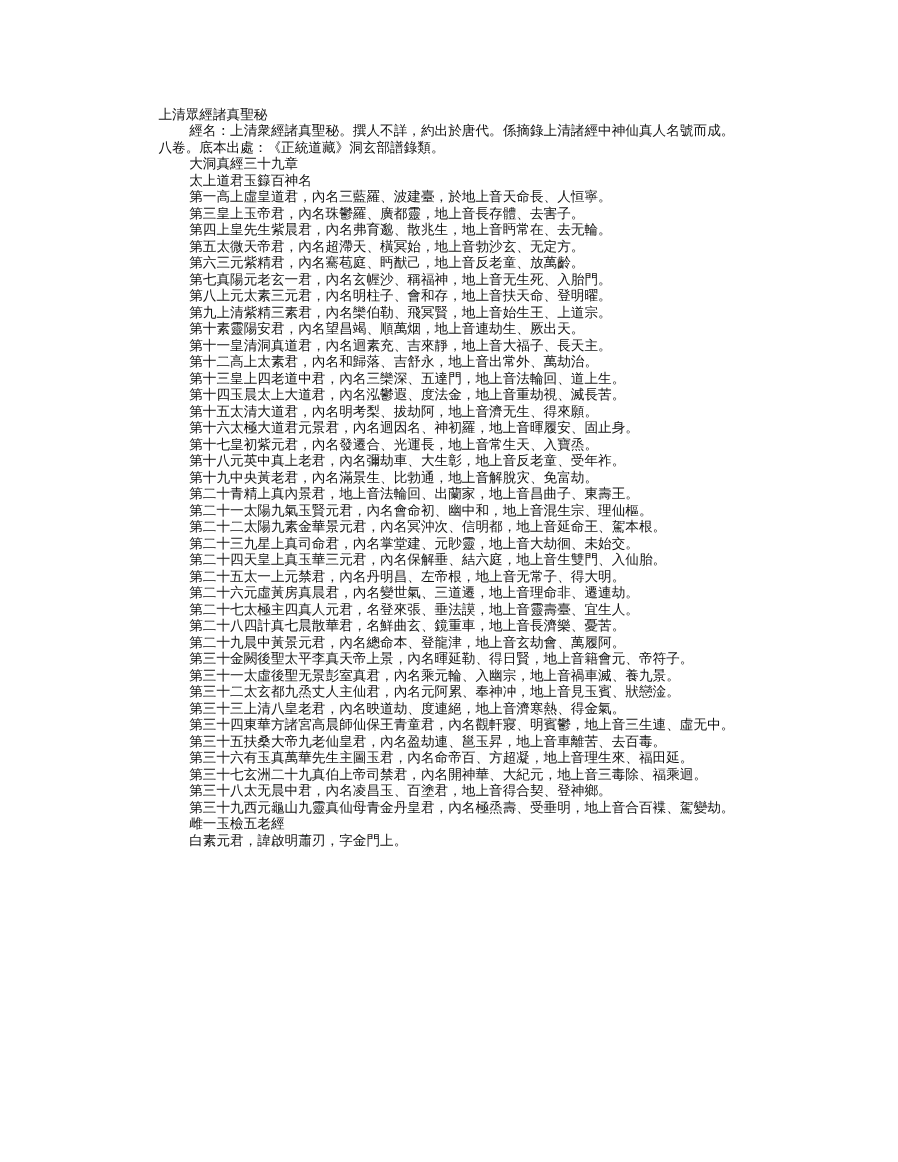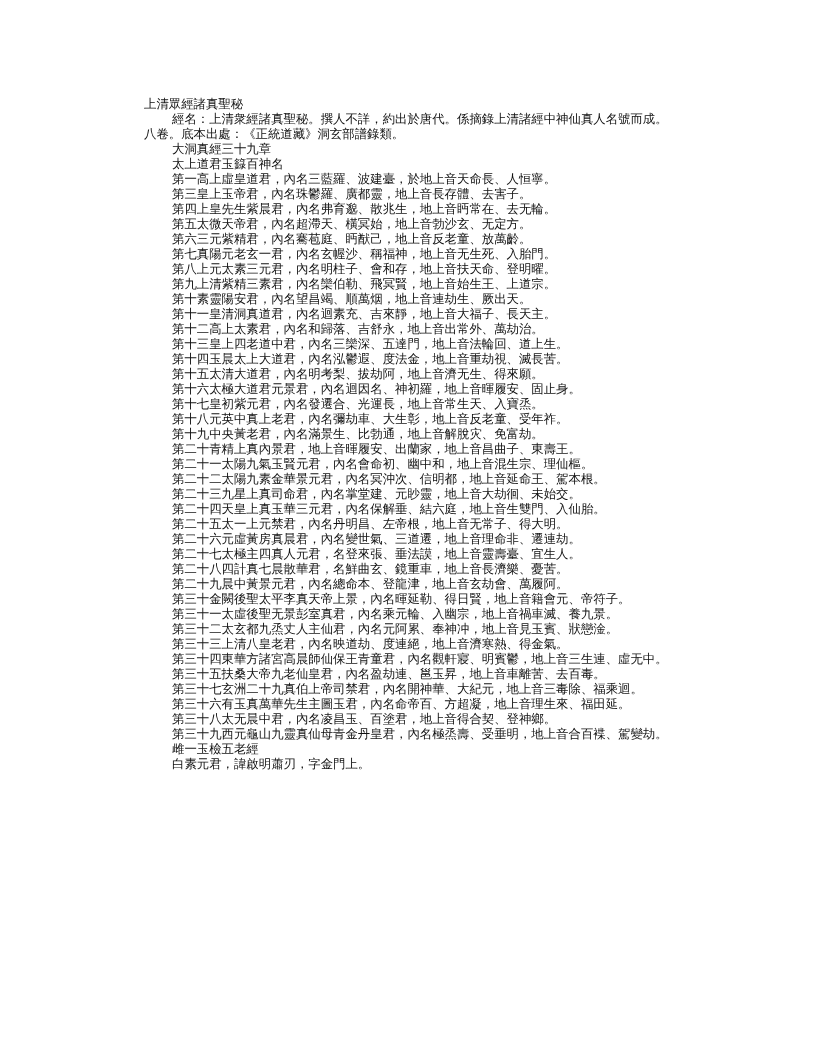--- a/index.html
+++ b/index.html
@@ -39,36 +39,36 @@
   <div class="line indent">第十素靈陽安君，內名望昌竭、順萬烟，地上音連劫生、厥出天。</div>
   <div class="line indent">第十一皇清洞真道君，內名迴素充、吉來靜，地上音大福子、長天主。</div>
   <div class="line indent">第十二高上太素君，內名和歸落、吉舒永，地上音出常外、萬劫治。</div>
   <div class="line indent">第十三皇上四老道中君，內名三欒深、五達門，地上音法輪回、道上生。</div>
   <div class="line indent">第十四玉晨太上大道君，內名泓鬱遐、度法金，地上音重劫視、滅長苦。</div>
   <div class="line indent">第十五太清大道君，內名明考梨、拔劫阿，地上音濟无生、得來願。</div>
   <div class="line indent">第十六太極大道君元景君，內名迴因名、神初羅，地上音暉履安、固止身。</div>
   <div class="line indent">第十七皇初紫元君，內名發遷合、光運長，地上音常生天、入寶烝。</div>
   <div class="line indent">第十八元英中真上老君，內名彌劫車、大生彰，地上音反老童、受年祚。</div>
   <div class="line indent">第十九中央黃老君，內名滿景生、比勃通，地上音解脫灾、免富劫。</div>
-  <div class="line indent">第二十青精上真內景君，地上音暉履安、出蘭家，地上音昌曲子、東壽王。</div>
+  <div class="line indent">第二十青精上真內景君，地上音法輪回、出蘭家，地上音昌曲子、東壽王。</div>
   <div class="line indent">第二十一太陽九氣玉賢元君，內名會命初、幽中和，地上音混生宗、理仙樞。</div>
   <div class="line indent">第二十二太陽九素金華景元君，內名冥沖次、信明都，地上音延命王、駕本根。</div>
   <div class="line indent">第二十三九星上真司命君，內名掌堂建、元眇靈，地上音大劫徊、未始交。</div>
   <div class="line indent">第二十四天皇上真玉華三元君，內名保解垂、結六庭，地上音生雙門、入仙胎。</div>
   <div class="line indent">第二十五太一上元禁君，內名丹明昌、左帝根，地上音无常子、得大明。</div>
   <div class="line indent">第二十六元虛黃房真晨君，內名變世氣、三道遷，地上音理命非、遷連劫。</div>
   <div class="line indent">第二十七太極主四真人元君，名登來張、垂法謨，地上音靈壽臺、宜生人。</div>
   <div class="line indent">第二十八四計真七晨散華君，名鮮曲玄、鏡重車，地上音長濟樂、憂苦。</div>
   <div class="line indent">第二十九晨中黃景元君，內名總命本、登龍津，地上音玄劫會、萬履阿。</div>
   <div class="line indent">第三十金闕後聖太平李真天帝上景，內名暉延勒、得日賢，地上音籍會元、帝符子。</div>
   <div class="line indent">第三十一太虛後聖无景彭室真君，內名乘元輪、入幽宗，地上音禍車滅、養九景。</div>
   <div class="line indent">第三十二太玄都九烝丈人主仙君，內名元阿累、奉神冲，地上音見玉賓、狀戀淦。</div>
   <div class="line indent">第三十三上清八皇老君，內名映道劫、度連絕，地上音濟寒熱、得金氣。</div>
   <div class="line indent">第三十四東華方諸宮高晨師仙保王青童君，內名觀軒寢、明賓鬱，地上音三生連、虛无中。</div>
   <div class="line indent">第三十五扶桑大帝九老仙皇君，內名盈劫連、邕玉昇，地上音車離苦、去百毒。</div>
+  <div class="line indent">第三十六有玉真萬華先生主圖玉君，內名命帝百、方超凝，地上音理生來、福田延。</div>
   <div class="line indent">第三十七玄洲二十九真伯上帝司禁君，內名開神華、大紀元，地上音三毒除、福乘迴。</div>
-  <div class="line indent">第三十六有玉真萬華先生主圖玉君，內名命帝百、方超凝，地上音理生來、福田延。</div>
   <div class="line indent">第三十八太无晨中君，內名凌昌玉、百塗君，地上音得合契、登神鄉。</div>
   <div class="line indent">第三十九西元龜山九靈真仙母青金丹皇君，內名極烝壽、受垂明，地上音合百褋、駕變劫。</div>
 
   <div class="line indent">雌一玉檢五老經</div>
   <div class="line indent">白素元君，諱啟明蕭刃，字金門上。</div>
 </div>
 
 </body></html>

